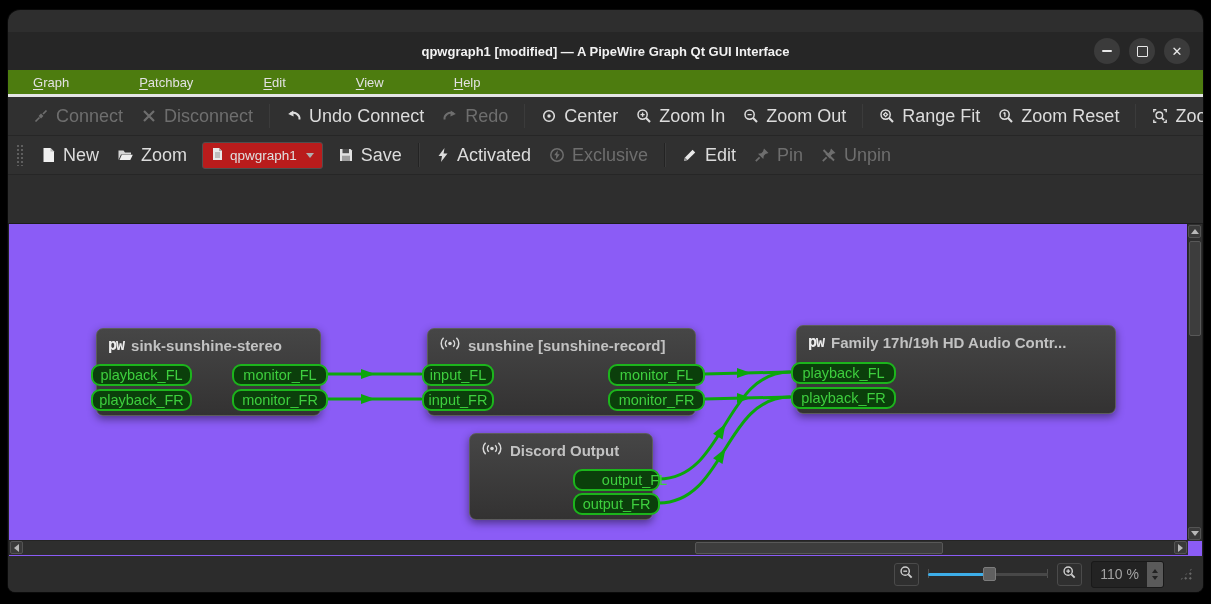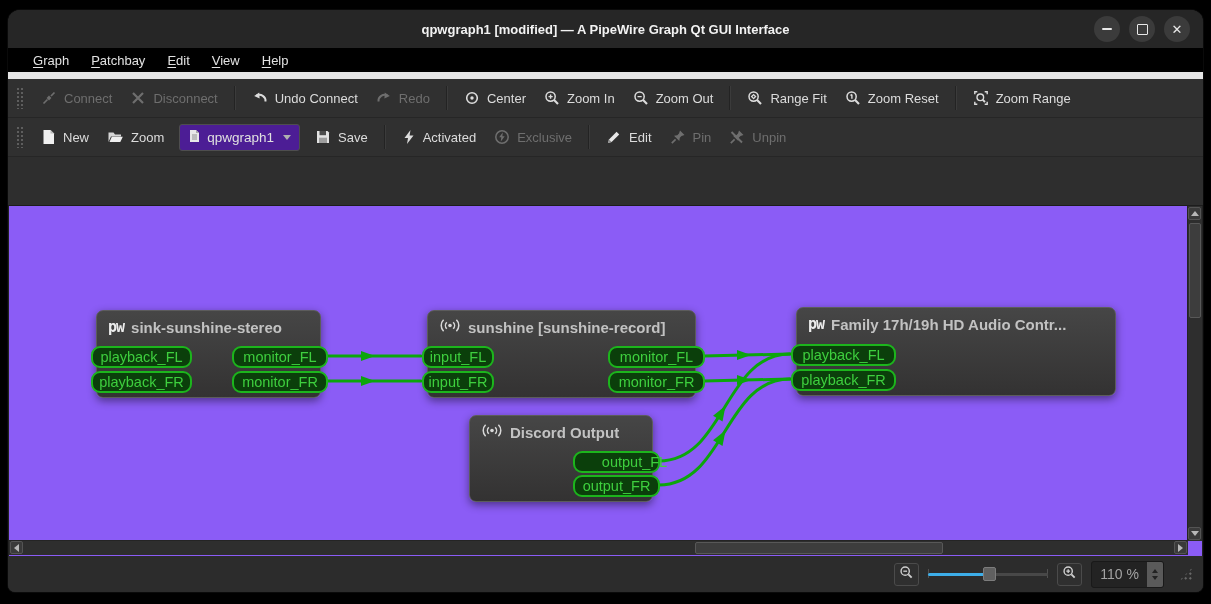--- a/index.html
+++ b/index.html
@@ -6,41 +6,41 @@
   body{
     width:1211px;height:604px;background:#000;overflow:hidden;position:relative;
     font-family:"Liberation Sans",sans-serif;
   }
   .window{
     position:absolute;left:8px;top:10px;width:1195px;height:582px;
     background:#2e2e2e;border-radius:12px 12px 7px 7px;overflow:hidden;
     display:flex;flex-direction:column;box-shadow:0 0 0 1px #0a0a0a;
   }
   
-  .titlebar{flex:0 0 38px;background:#262626;position:relative;display:flex;align-items:center;justify-content:center;}
+  .titlebar{flex:0 0 38px;background:#262626;position:relative;display:flex;align-items:center;justify-content:center;margin-top:22px;}
   .title{color:#f2f2f2;font-weight:bold;font-size:13px;}
   .win-buttons{position:absolute;right:13px;top:6px;display:flex;gap:9px;}
   .win-btn{width:26px;height:26px;border-radius:50%;background:#3b3b3b;color:#e8e8e8;
     display:flex;align-items:center;justify-content:center;font-size:12px;line-height:1;}
   .glyph-min{display:block;width:10px;height:2px;background:#e8e8e8;border-radius:1px;}
   .glyph-max{display:block;width:9px;height:9px;border:1.5px solid #e8e8e8;border-radius:1px;}
   .glyph-close{font-size:13px;color:#e8e8e8;}
   
-  .menubar{flex:0 0 24px;background:#000000;display:flex;align-items:center;padding-left:14px;border-bottom:7px solid #e5e5e5;}
+  .menubar{flex:0 0 24px;background:#4d7c0f;display:flex;align-items:center;padding-left:14px;border-bottom:3px solid #e5e5e5;gap:48px;}
   .menu-item{color:#e2e2e2;font-size:13px;padding:2px 11px;}
   .menu-item u{text-underline-offset:2px;}
   
   .toolbar{flex:0 0 38px;background:#303030;display:flex;align-items:center;padding:0 4px;border-bottom:1px solid #262626;}
   .tb-handle{width:8px;height:22px;margin:0 8px 0 4px;
     background-image:radial-gradient(circle,#5e5e5e 1px,transparent 1.3px);background-size:4px 4px;}
-  .tb-btn{display:flex;align-items:center;gap:7px;padding:5px 9px;color:#dcdcdc;font-size:13px;border-radius:3px;white-space:nowrap;}
+  .tb-btn{display:flex;align-items:center;gap:7px;padding:5px 9px;color:#dcdcdc;font-size:18px;border-radius:3px;white-space:nowrap;}
   .tb-btn.disabled{color:#6e6e6e;}
   .tb-btn svg{display:block;}
   .tb-sep{width:1px;height:24px;background:#232323;border-right:1px solid #3b3b3b;margin:0 7px;}
-  .combo{display:flex;align-items:center;gap:6px;background:#4c1d95;border:1px solid #4e4e4e;border-radius:3px;
+  .combo{display:flex;align-items:center;gap:6px;background:#b91c1c;border:1px solid #4e4e4e;border-radius:3px;
     padding:4px 8px;margin:0 6px;color:#e0e0e0;font-size:13.5px;}
   .combo-arrow{width:0;height:0;border-left:4px solid transparent;border-right:4px solid transparent;border-top:5px solid #b0b0b0;margin-left:3px;}
   
   .canvas-wrap{flex:1 1 auto;position:relative;background:#8b5cf6;box-shadow:inset 0 1px 0 #1d1d1d, inset 1px 0 0 #222, inset -1px 0 0 #222;margin-top:48px;}
   .connections{position:absolute;left:0;top:0;pointer-events:none;z-index:1;}
   .node{position:absolute;z-index:2;background:linear-gradient(#464646,#333232);
     border:1px solid #5c5c5c;border-radius:7px;box-shadow:0 3px 8px rgba(0,0,0,.45);}
   .node-header{display:flex;align-items:center;gap:7px;padding:7px 11px;color:#c2c2c2;font-weight:bold;font-size:15px;white-space:nowrap;overflow:hidden;}
   .pw-glyph{color:#ececec;font-weight:bold;font-size:15px;font-family:"DejaVu Sans Mono",monospace;letter-spacing:-1px;}
   .port{position:absolute;height:22px;box-sizing:border-box;display:flex;align-items:center;justify-content:center;

